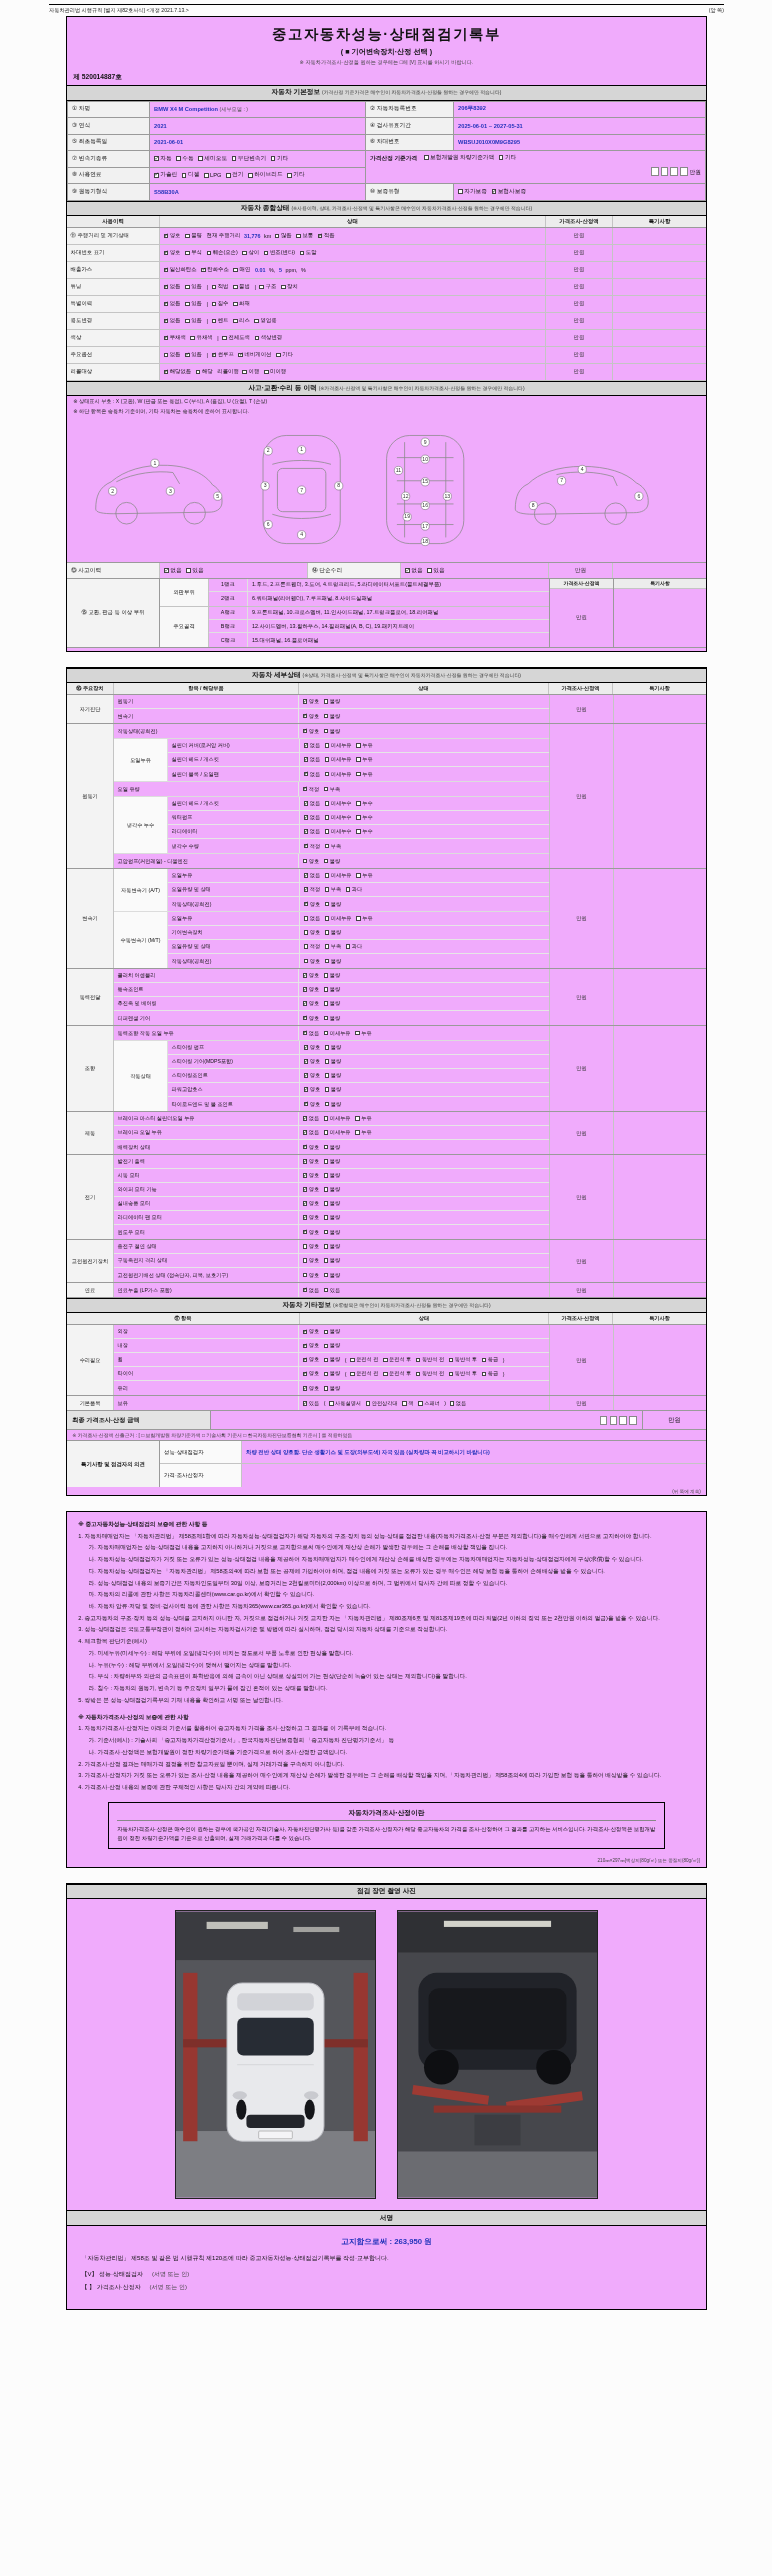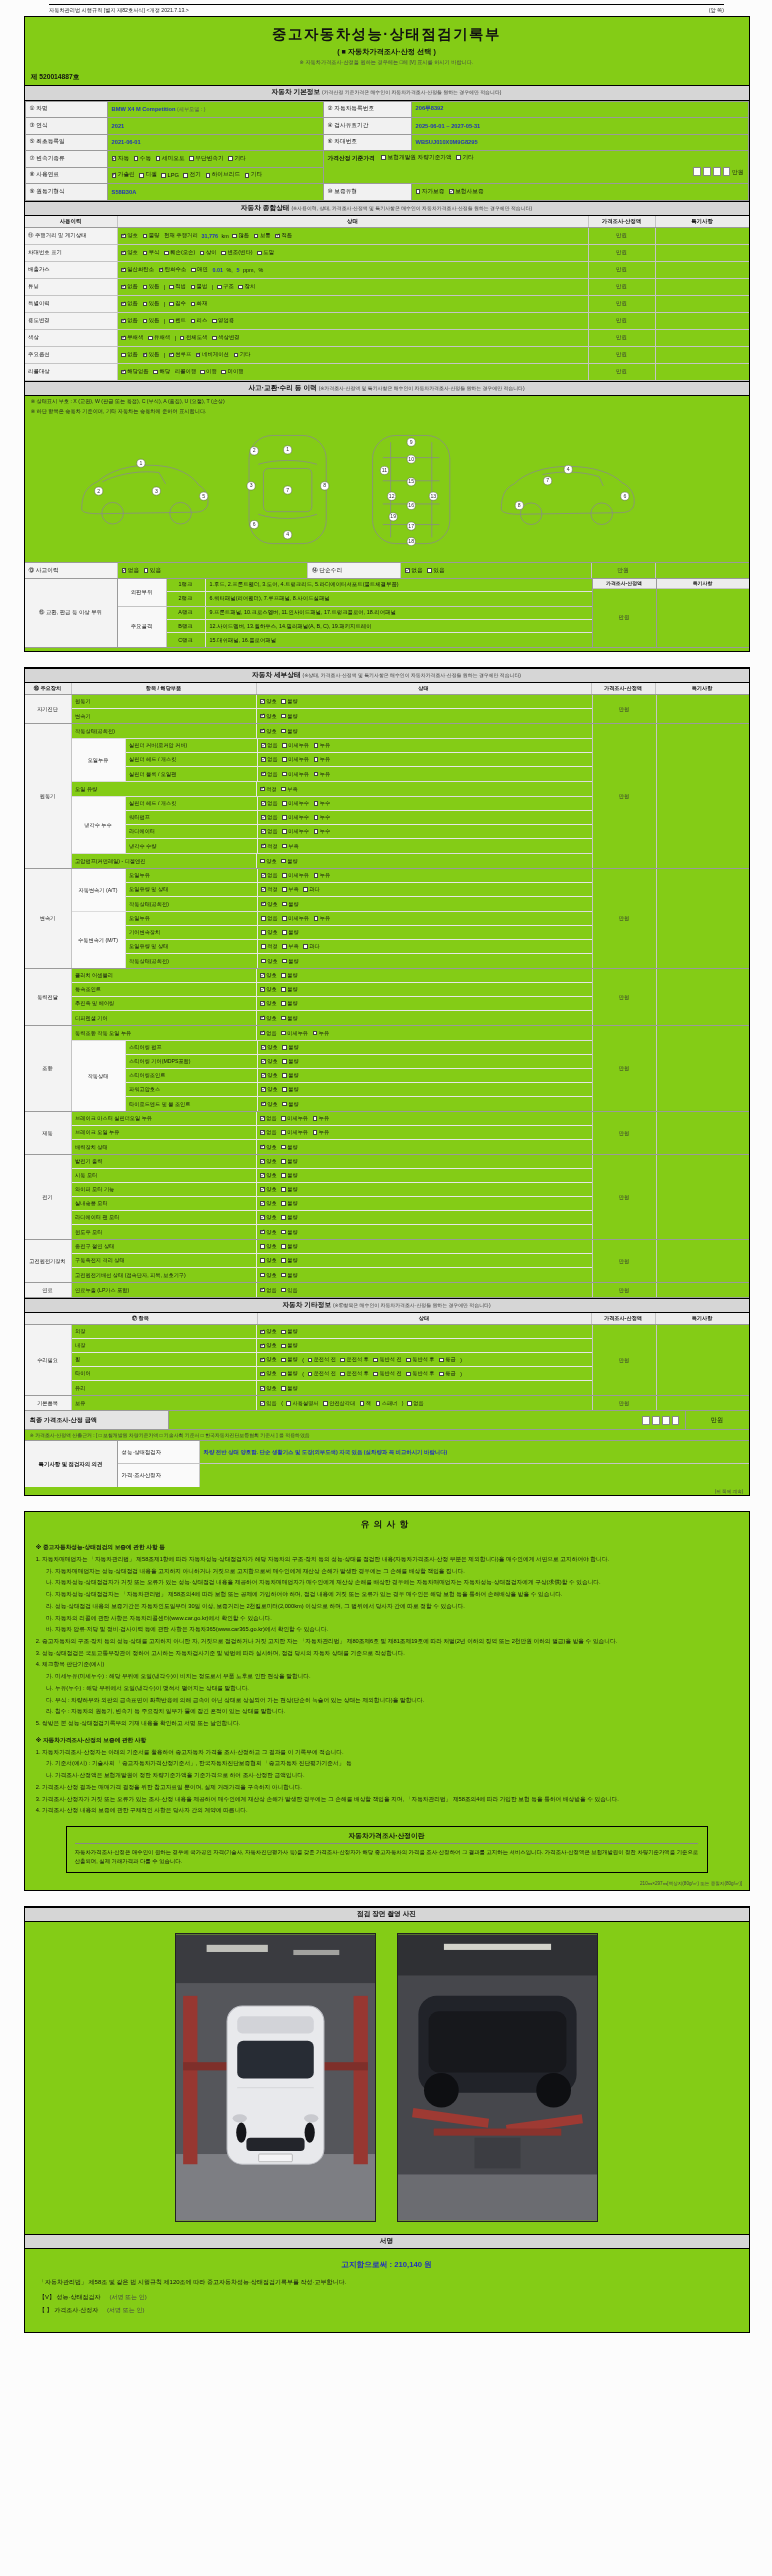--- a/index.html
+++ b/index.html
@@ -1,19 +1,19 @@
 <!DOCTYPE html>
 <html style="font-size:8.2px"><head>
 <meta charset="utf-8">
 <style>
 *{margin:0;padding:0;box-sizing:border-box;}
 body{width:773px;height:2576px;background:#fcfcfc;font-family:"Liberation Sans","DejaVu Sans",sans-serif;color:#111;}
 .canvas{width:773px;height:2576px;overflow:hidden;padding-top:4.1px;}
 .meta-line{width:675px;margin:0 auto 1.5px;font-size:5.2px;display:flex;justify-content:space-between;border-top:1px solid #000;padding-top:2.1px;color:#222;}
-.sheet{width:726px;margin:0 auto 15px;border:1px solid #000;background:#84cc16;}
+.sheet{width:641px;margin:0 auto 15px;border:1px solid #000;background:#f0abfc;}
 .title-block{text-align:center;padding:8.2px 0 4.1px;}
 .doc-title{font-size:14.4px;font-weight:bold;letter-spacing:1.5px;}
 .title-opt{font-size:7.2px;font-weight:bold;margin-top:3.1px;}
 .title-note{font-size:5.2px;color:#444;margin-top:2.1px;}
 .doc-no{font-size:6.7px;font-weight:bold;padding:3.1px 6.2px;}
 .secbar{background:#d6d6d6;border-top:0.5px solid #000;border-bottom:0.5px solid #000;text-align:center;padding:2.1px 0;font-size:6.7px;font-weight:bold;}
 .secnote{font-size:4.9px;font-weight:normal;color:#333;}
 
 table.basic{width:100%;border-collapse:collapse;font-size:5.7px;}
 table.basic td{border:0.5px solid #9a9a9a;padding:2.6px 4.1px;height:16.5px;}
@@ -119,21 +119,21 @@
 <div class="canvas">
 
   <div class="meta-line">
     <span>자동차관리법 시행규칙 [별지 제82호서식] &lt;개정 2021.7.13.&gt;</span>
     <span>(앞 쪽)</span>
   </div>
 
   <section class="sheet">
     <div class="title-block">
       <div class="doc-title">중고자동차성능·상태점검기록부</div>
-      <div class="title-opt">( ■ 자동차가격조사·산정 선택 )</div>
+      <div class="title-opt">( ■ 기어변속장치·산정 선택 )</div>
       <div class="title-note">※ 자동차가격조사·산정을 원하는 경우에는 □에 [V] 표시를 하시기 바랍니다.</div>
     </div>
     <div class="doc-no">제 520014887호</div>
 
     <div class="secbar">
       <span>자동차 기본정보</span>
       <span class="secnote">(가격산정 기준가격은 매수인이 자동차가격조사·산정을 원하는 경우에만 적습니다)</span>
     </div>
     <table class="basic">
       <tbody>
@@ -1582,21 +1582,20 @@
         <div class="rmk-row">
           <div class="rmk-who">가격·조사산정자</div>
           <div class="rmk-text"></div>
         </div>
       </div>
     </div>
     <div class="contmark">(뒤 쪽에 계속)</div>
   </section>
 
   <section class="sheet">
-    <div class="notice-title">유의사항</div>
     <div id="notice-items">
         <div class="nitem b">※ 중고자동차성능·상태점검의 보증에 관한 사항 등</div>
         <div class="nitem">1. 자동차매매업자는 「자동차관리법」 제58조제1항에 따라 자동차성능·상태점검자가 해당 자동차의 구조·장치 등의 성능·상태를 점검한 내용(자동차가격조사·산정 부분은 제외합니다)을 매수인에게 서면으로 고지하여야 합니다.</div>
         <div class="nitem i1">가. 자동차매매업자는 성능·상태점검 내용을 고지하지 아니하거나 거짓으로 고지함으로써 매수인에게 재산상 손해가 발생한 경우에는 그 손해를 배상할 책임을 집니다.</div>
         <div class="nitem i1">나. 자동차성능·상태점검자가 거짓 또는 오류가 있는 성능·상태점검 내용을 제공하여 자동차매매업자가 매수인에게 재산상 손해를 배상한 경우에는 자동차매매업자는 자동차성능·상태점검자에게 구상(求償)할 수 있습니다.</div>
         <div class="nitem i1">다. 자동차성능·상태점검자는 「자동차관리법」 제58조의4에 따라 보험 또는 공제에 가입하여야 하며, 점검 내용에 거짓 또는 오류가 있는 경우 매수인은 해당 보험 등을 통하여 손해배상을 받을 수 있습니다.</div>
         <div class="nitem i1">라. 성능·상태점검 내용의 보증기간은 자동차인도일부터 30일 이상, 보증거리는 2천킬로미터(2,000km) 이상으로 하며, 그 범위에서 당사자 간에 따로 정할 수 있습니다.</div>
         <div class="nitem i1">마. 자동차의 리콜에 관한 사항은 자동차리콜센터(www.car.go.kr)에서 확인할 수 있습니다.</div>
         <div class="nitem i1">바. 자동차 압류·저당 및 정비·검사이력 등에 관한 사항은 자동차365(www.car365.go.kr)에서 확인할 수 있습니다.</div>
         <div class="nitem">2. 중고자동차의 구조·장치 등의 성능·상태를 고지하지 아니한 자, 거짓으로 점검하거나 거짓 고지한 자는 「자동차관리법」 제80조제6호 및 제81조제19호에 따라 처벌(2년 이하의 징역 또는 2천만원 이하의 벌금)을 받을 수 있습니다.</div>
@@ -1663,21 +1662,21 @@
         <rect x="150" y="398" width="90" height="60" fill="#3c3d42"></rect>
       </svg>
     </div>
 
     <div class="secbar">
       <span>서명</span>
     </div>
     <div class="sign-body">
       <div class="premium">
         <span>고지함으로써 :</span>
-        <span>210,140 원</span>
+        <span>263,950 원</span>
       </div>
       <div class="legal">「자동차관리법」 제58조 및 같은 법 시행규칙 제120조에 따라 중고자동차성능·상태점검기록부를 작성·교부합니다.</div>
       <div class="checkline">
         <span>【V】 성능·상태점검자</span>
         <span class="checksuffix">(서명 또는 인)</span>
       </div>
       <div class="checkline">
         <span>【 】 가격조사·산정자</span>
         <span class="checksuffix">(서명 또는 인)</span>
       </div>

